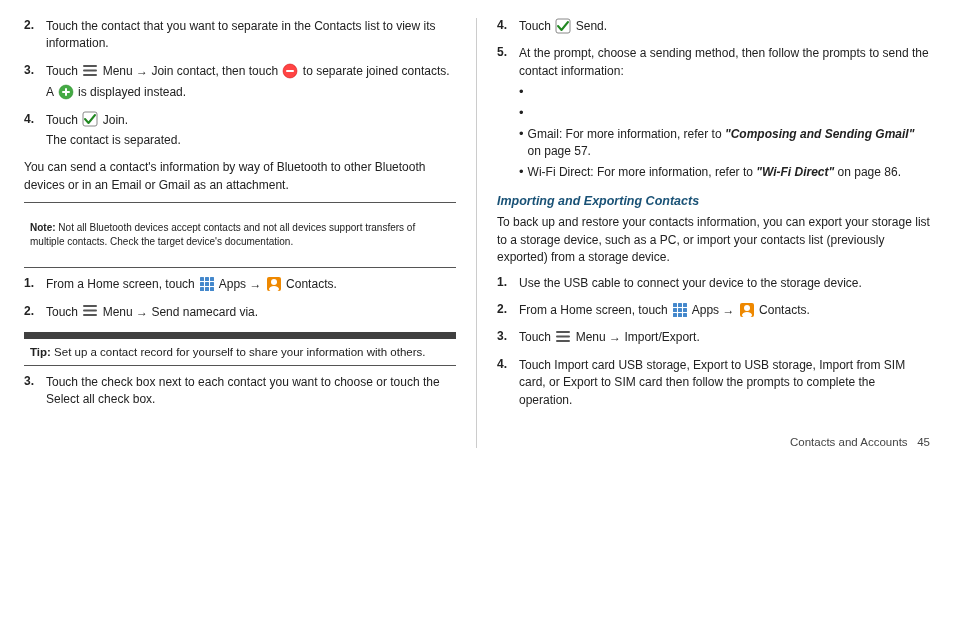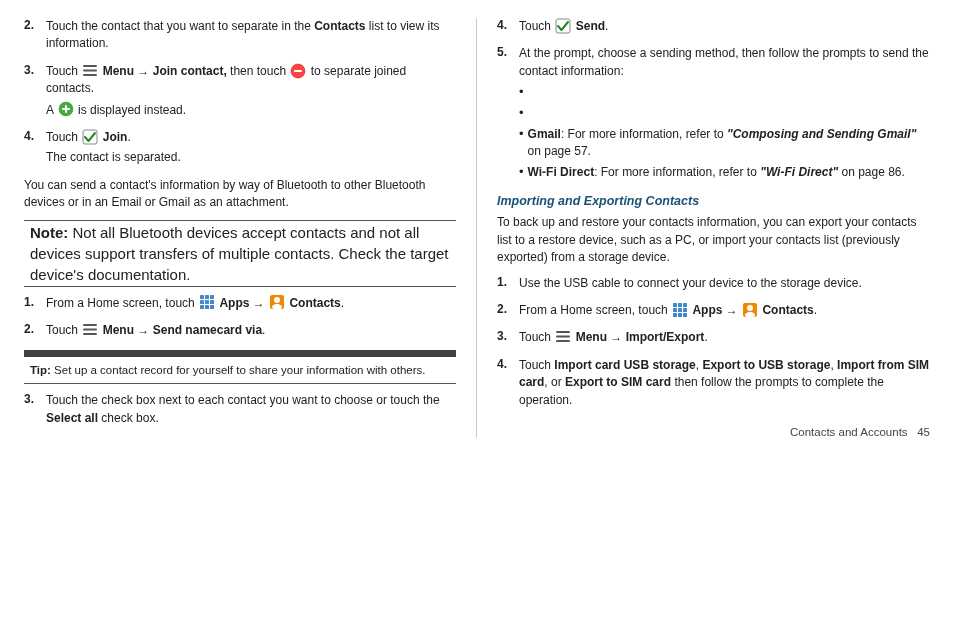--- a/index.html
+++ b/index.html
@@ -36,35 +36,35 @@
       min-width: 16px;
       flex-shrink: 0;
     }
     .item-content {
       flex: 1;
     }
     .item-content p {
       margin-bottom: 3px;
       line-height: 1.45;
     }
-    .bold { font-weight: bold; text-align: right; }
+    .bold { font-weight: normal; text-align: right; }
     .bold-italic { font-weight: bold; font-style: italic; }
     .section-heading {
       font-weight: bold;
       font-style: italic;
       color: #1a5276;
       font-size: 12.5px;
       margin: 10px 0 6px 0;
     }
     .note-box {
       border-top: 1px solid #555;
       border-bottom: 1px solid #555;
-      padding: 1px 6px;
+      padding: 18px 6px;
       margin: 8px 0;
-      font-size: 15px;
+      font-size: 10px;
       line-height: 1.4;
     }
     .note-label { font-weight: bold; }
     .tip-box {
       border-top: 7px solid #404040;
       border-bottom: 1px solid #555;
       padding: 5px 6px;
       margin: 8px 0;
       font-size: 11.5px;
       line-height: 1.4;
@@ -138,21 +138,21 @@
     }
     .bullet-dot {
       flex-shrink: 0;
       font-size: 13px;
       line-height: 1.3;
     }
     .page-footer {
       display: flex;
       justify-content: flex-end;
       align-items: center;
-      margin-top: 10px;
+      margin-top: 20px;
       padding-top: 4px;
       font-size: 11.5px;
       color: #444;
     }
     .footer-left {
       flex: 1;
     }
   </style>
 </head>
 <body>
@@ -304,21 +304,21 @@
           <li>
             <span class="bullet-dot">•</span>
             <span><span class="bold">Wi-Fi Direct</span>: For more information, refer to <span class="bold-italic">"Wi-Fi Direct"</span> on page 86.</span>
           </li>
         </ul>
       </div>
     </div>
 
     <div class="section-heading">Importing and Exporting Contacts</div>
 
-    <p style="margin-bottom:8px; line-height:1.45;">To back up and restore your contacts information, you can export your contacts list to a restore device, such as a PC, or import your contacts list (previously exported) from a storage device.</p>
+    <p style="margin-bottom:8px; line-height:1.45;">To back up and restore your contacts information, you can export your storage list to a storage device, such as a PC, or import your contacts list (previously exported) from a storage device.</p>
 
     <div class="numbered-item">
       <span class="num">1.</span>
       <div class="item-content">
         <p>Use the USB cable to connect your device to the storage device.</p>
       </div>
     </div>
 
     <div class="numbered-item">
       <span class="num">2.</span>

